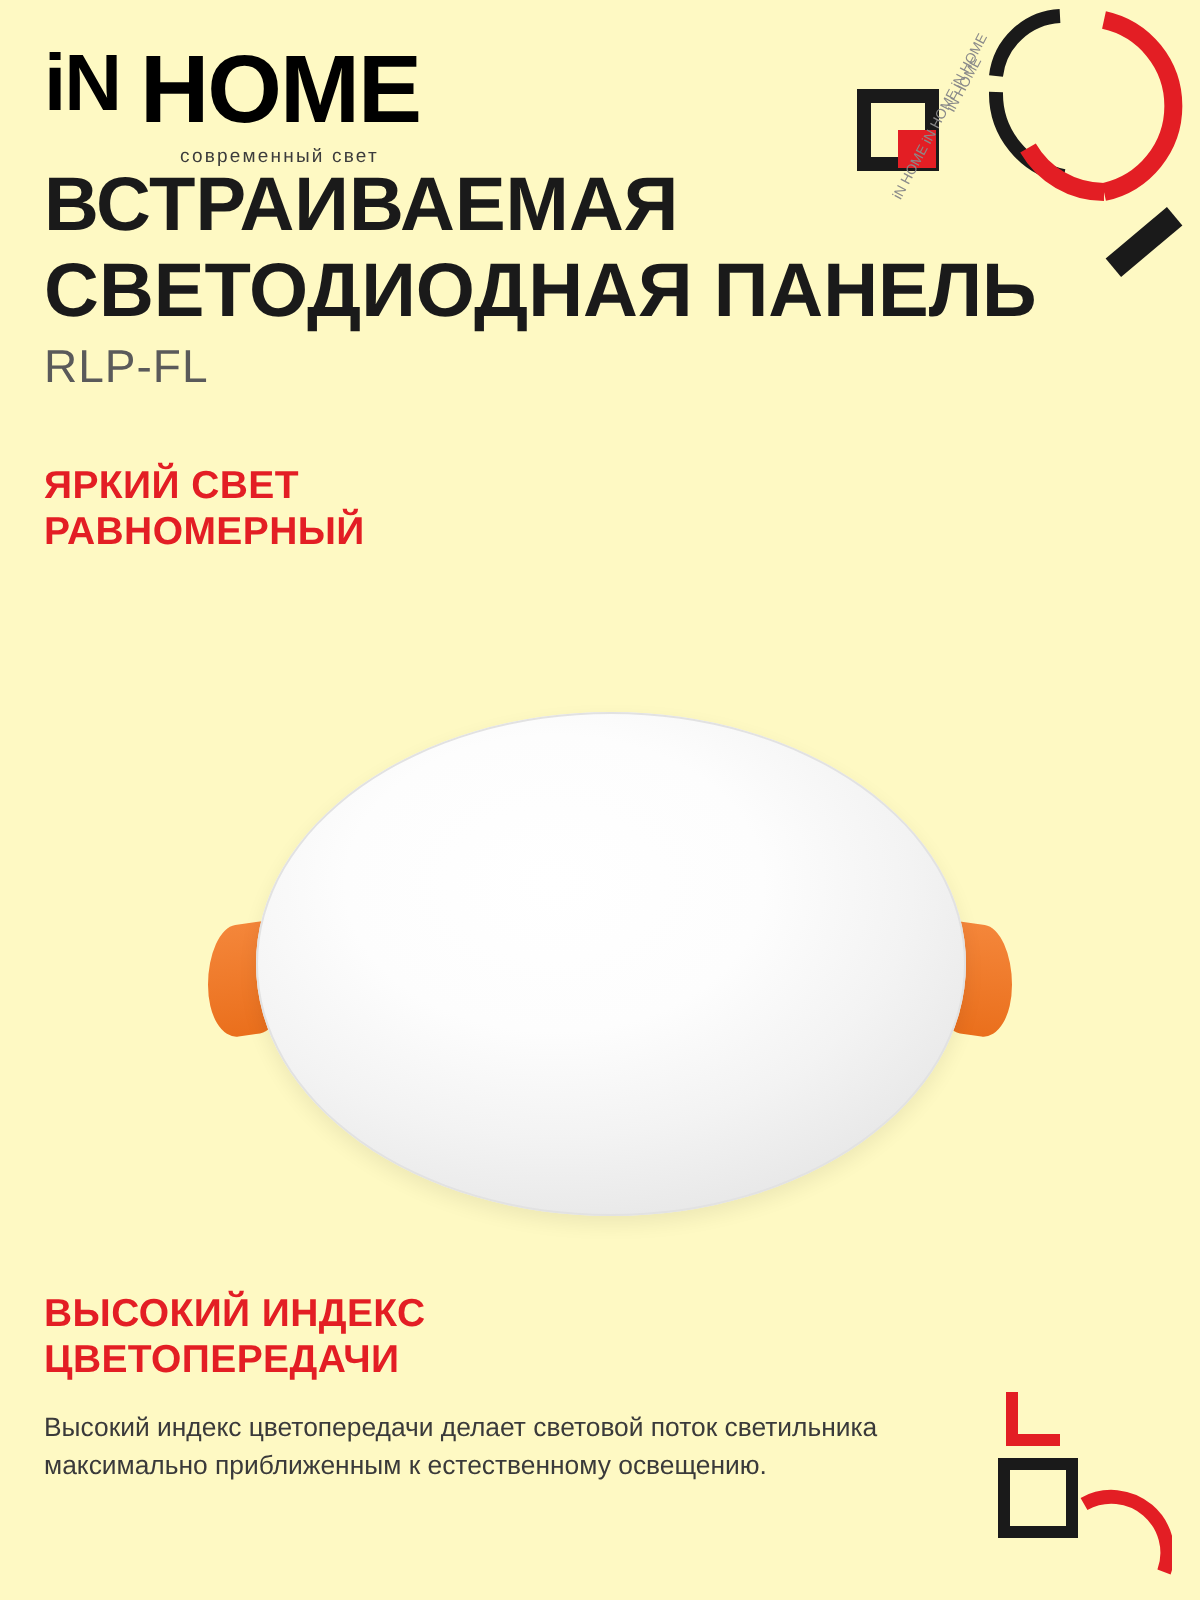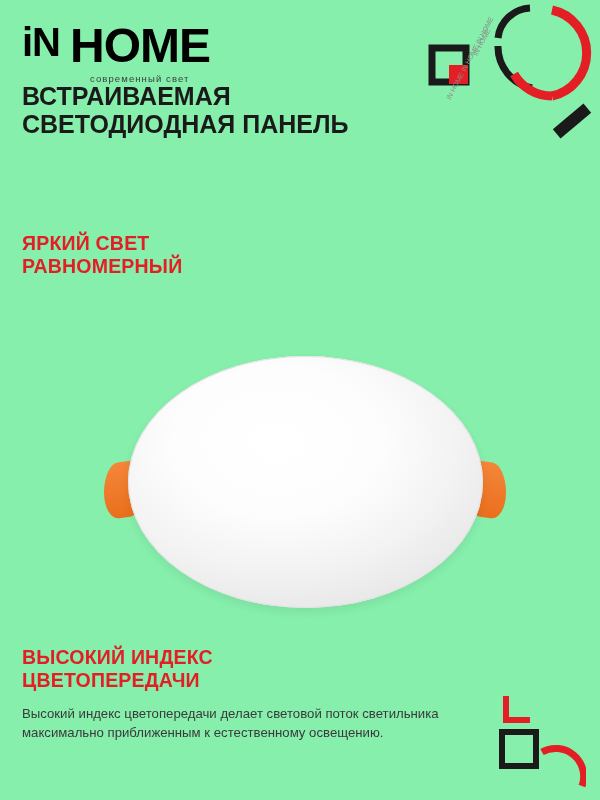--- a/index.html
+++ b/index.html
@@ -7,21 +7,21 @@
     width: 600px;
     height: 800px;
     background: #ffffff;
     font-family: "Liberation Sans", sans-serif;
     overflow: hidden;
   }
   .page {
     position: relative;
     width: 600px;
     height: 800px;
-    background: #86efac;
+    background: #fef9c3;
   }
 
   
   .logo-block {
     position: absolute;
     left: 22px;
     top: 22px;
     width: 230px;
   }
   .logo-row {
@@ -61,21 +61,21 @@
     height: 170px;
     overflow: hidden;
   }
 
   
   .main-title {
     position: absolute;
     left: 22px;
     top: 82px;
     width: 520px;
-    font-size: 25px;
+    font-size: 38px;
     line-height: 1.12;
     font-weight: bold;
     color: #1a1a1a;
     letter-spacing: 0px;
   }
   .model {
     position: absolute;
     left: 22px;
     top: 170px;
     font-size: 23px;
@@ -194,20 +194,21 @@
         <text x="95" y="42">iN HOME  iN HOME  iN HOME</text>
       </g>
     </svg>
   </div>
 
   <div class="main-title">
     <div>ВСТРАИВАЕМАЯ</div>
     <div>СВЕТОДИОДНАЯ ПАНЕЛЬ</div>
   </div>
 
+  <div class="model">RLP-FL</div>
 
   <div class="feature feature-1">
     <div class="feature-title">
       <div>ЯРКИЙ СВЕТ</div>
       <div>РАВНОМЕРНЫЙ</div>
     </div>
   </div>
 
   <div class="product">
     <div class="clip clip-left"></div>

